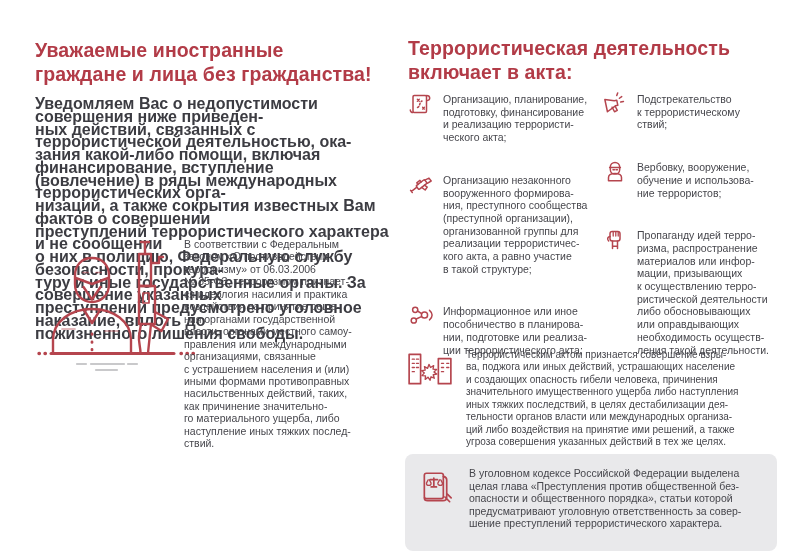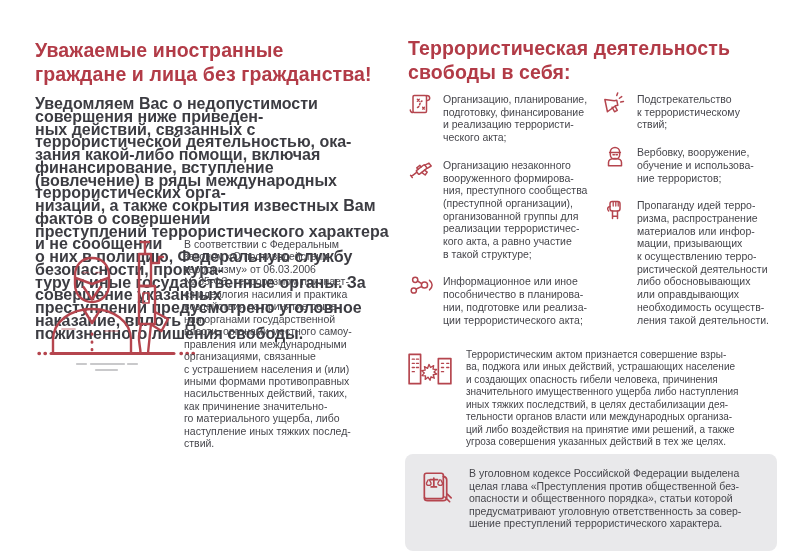--- a/index.html
+++ b/index.html
@@ -17,21 +17,21 @@
   .title-right{position:absolute;left:408px;top:36px;width:368px;}
   .illus{position:absolute;left:33px;top:236px;}
   .lawtext{
     position:absolute;left:184px;top:238px;width:196px;
     font-size:10.5px;line-height:12.45px;color:#46464c;
   }
   .items{
     position:absolute;left:408px;top:93px;width:370px;
     display:grid;grid-template-columns:188px 1fr;column-gap:6px;
   }
-  .subcol{display:flex;flex-direction:column;gap:15px;}
+  .subcol{display:flex;flex-direction:column;gap:30px;}
   .item{display:flex;gap:9px;align-items:flex-start;}
   .item .ic{flex:0 0 26px;margin-top:-2px;}
   .item .txt{font-size:10.5px;line-height:12.7px;color:#46464c;}
   .act-row{
     position:absolute;left:406px;top:349px;width:372px;
     display:flex;gap:12px;align-items:flex-start;
   }
   .act-row .ic{flex:0 0 48px;}
   .act-row .txt{font-size:10px;line-height:12.45px;color:#46464c;}
   .code-box{
@@ -107,21 +107,21 @@
 организациями, связанные
 с устрашением населения и (или)
 иными формами противоправных
 насильственных действий, таких,
 как причинение значительно-
 го материального ущерба, либо
 наступление иных тяжких послед-
 ствий.</div>
 
   <h2 class="title-right">Террористическая деятельность
-свободы в себя:</h2>
+включает в акта:</h2>
 
   <div class="items">
     <div class="subcol">
 
       <div class="item">
         <span class="ic">
           <svg width="26" height="26" viewBox="0 0 26 26">
               <g class="stroke" stroke-width="1.5">
             <rect x="5" y="4.5" width="13.5" height="17" rx="1.2"></rect>
             <path d="M18.5 4.5c2 0 3.2 1.1 3.2 2.6 0 1.4-1 2.3-2.3 2.3"></path>

